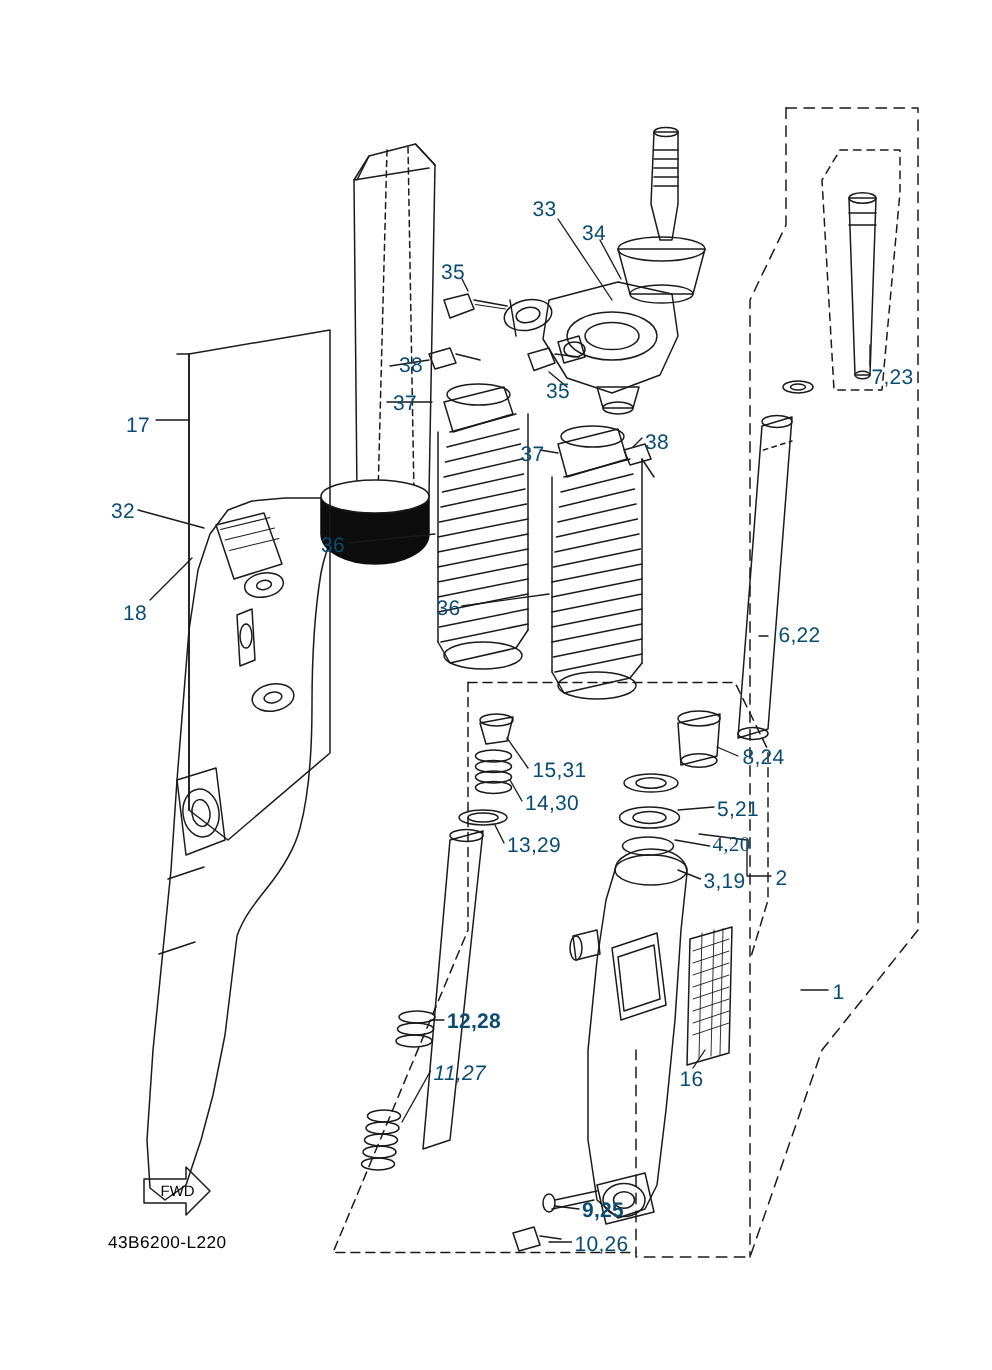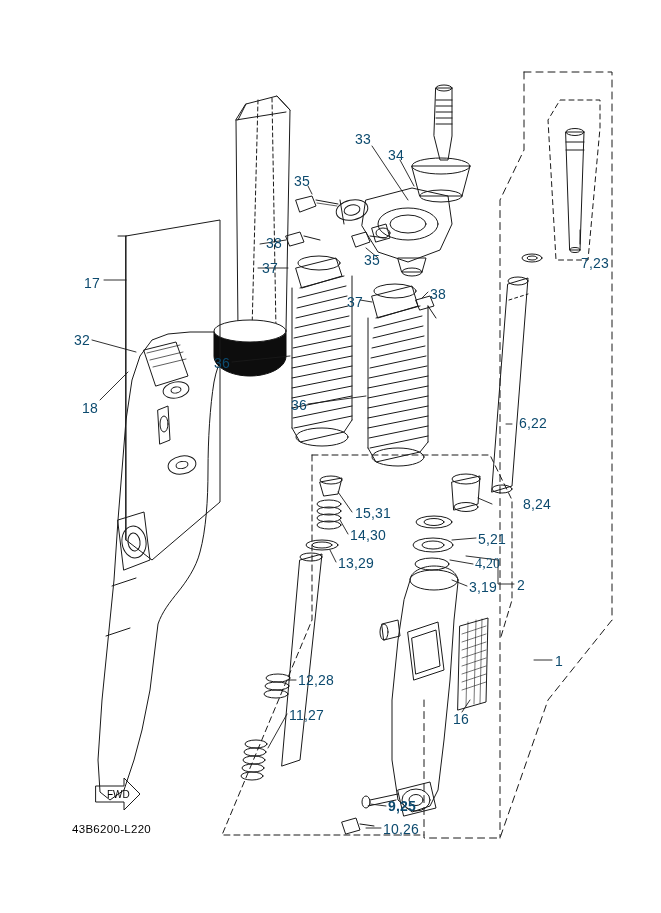--- a/index.html
+++ b/index.html
@@ -358,34 +358,34 @@
   <div class="lbl" style="left:294px; top:173px;">35</div>
   <div class="lbl" style="left:266px; top:235px;">38</div>
   <div class="lbl" style="left:262px; top:260px;">37</div>
   <div class="lbl" style="left:214px; top:355px;">36</div>
   <div class="lbl" style="left:355px; top:131px;">33</div>
   <div class="lbl" style="left:388px; top:147px;">34</div>
   <div class="lbl" style="left:364px; top:252px;">35</div>
   <div class="lbl" style="left:347px; top:294px;">37</div>
   <div class="lbl" style="left:430px; top:286px;">38</div>
   <div class="lbl" style="left:291px; top:397px;">36</div>
-  <div class="lbl" style="left:581px; top:243px;margin-top:12px;">7,23</div>
+  <div class="lbl" style="left:581px; top:243px;">7,23</div>
   <div class="lbl" style="left:519px; top:415px;">6,22</div>
-  <div class="lbl" style="left:523px; top:496px;">8,24</div>
+  <div class="lbl" style="left:495px; top:496px;">8,24</div>
   <div class="lbl" style="left:355px; top:505px;">15,31</div>
   <div class="lbl" style="left:350px; top:527px;">14,30</div>
   <div class="lbl" style="left:338px; top:555px;text-align:center;">13,29</div>
   <div class="lbl" style="left:478px; top:531px;">5,21</div>
   <div class="lbl" style="left:475px; top:556px;font-family:Liberation Serif, serif;">4,20</div>
   <div class="lbl" style="left:469px; top:579px;">3,19</div>
   <div class="lbl" style="left:517px; top:577px;">2</div>
   <div class="lbl" style="left:555px; top:653px;">1</div>
   <div class="lbl" style="left:453px; top:711px;">16</div>
-  <div class="lbl" style="left:298px; top:672px;">12,28</div>
-  <div class="lbl" style="left:289px; top:707px;">11,27</div>
+  <div class="lbl" style="left:298px; top:672px;font-weight:bold;">12,28</div>
+  <div class="lbl" style="left:289px; top:707px;font-style:italic;">11,27</div>
   <div class="lbl" style="left:388px; top:798px;font-weight:bold;">9,25</div>
   <div class="lbl" style="left:383px; top:821px;">10,26</div>
 
   <div class="fwd-text" style="left:107px; top:789px;">FWD</div>
 
   <div class="partcode" style="left:72px; top:823px;">43B6200-L220</div>
 
 </div>
 
 </body></html>

